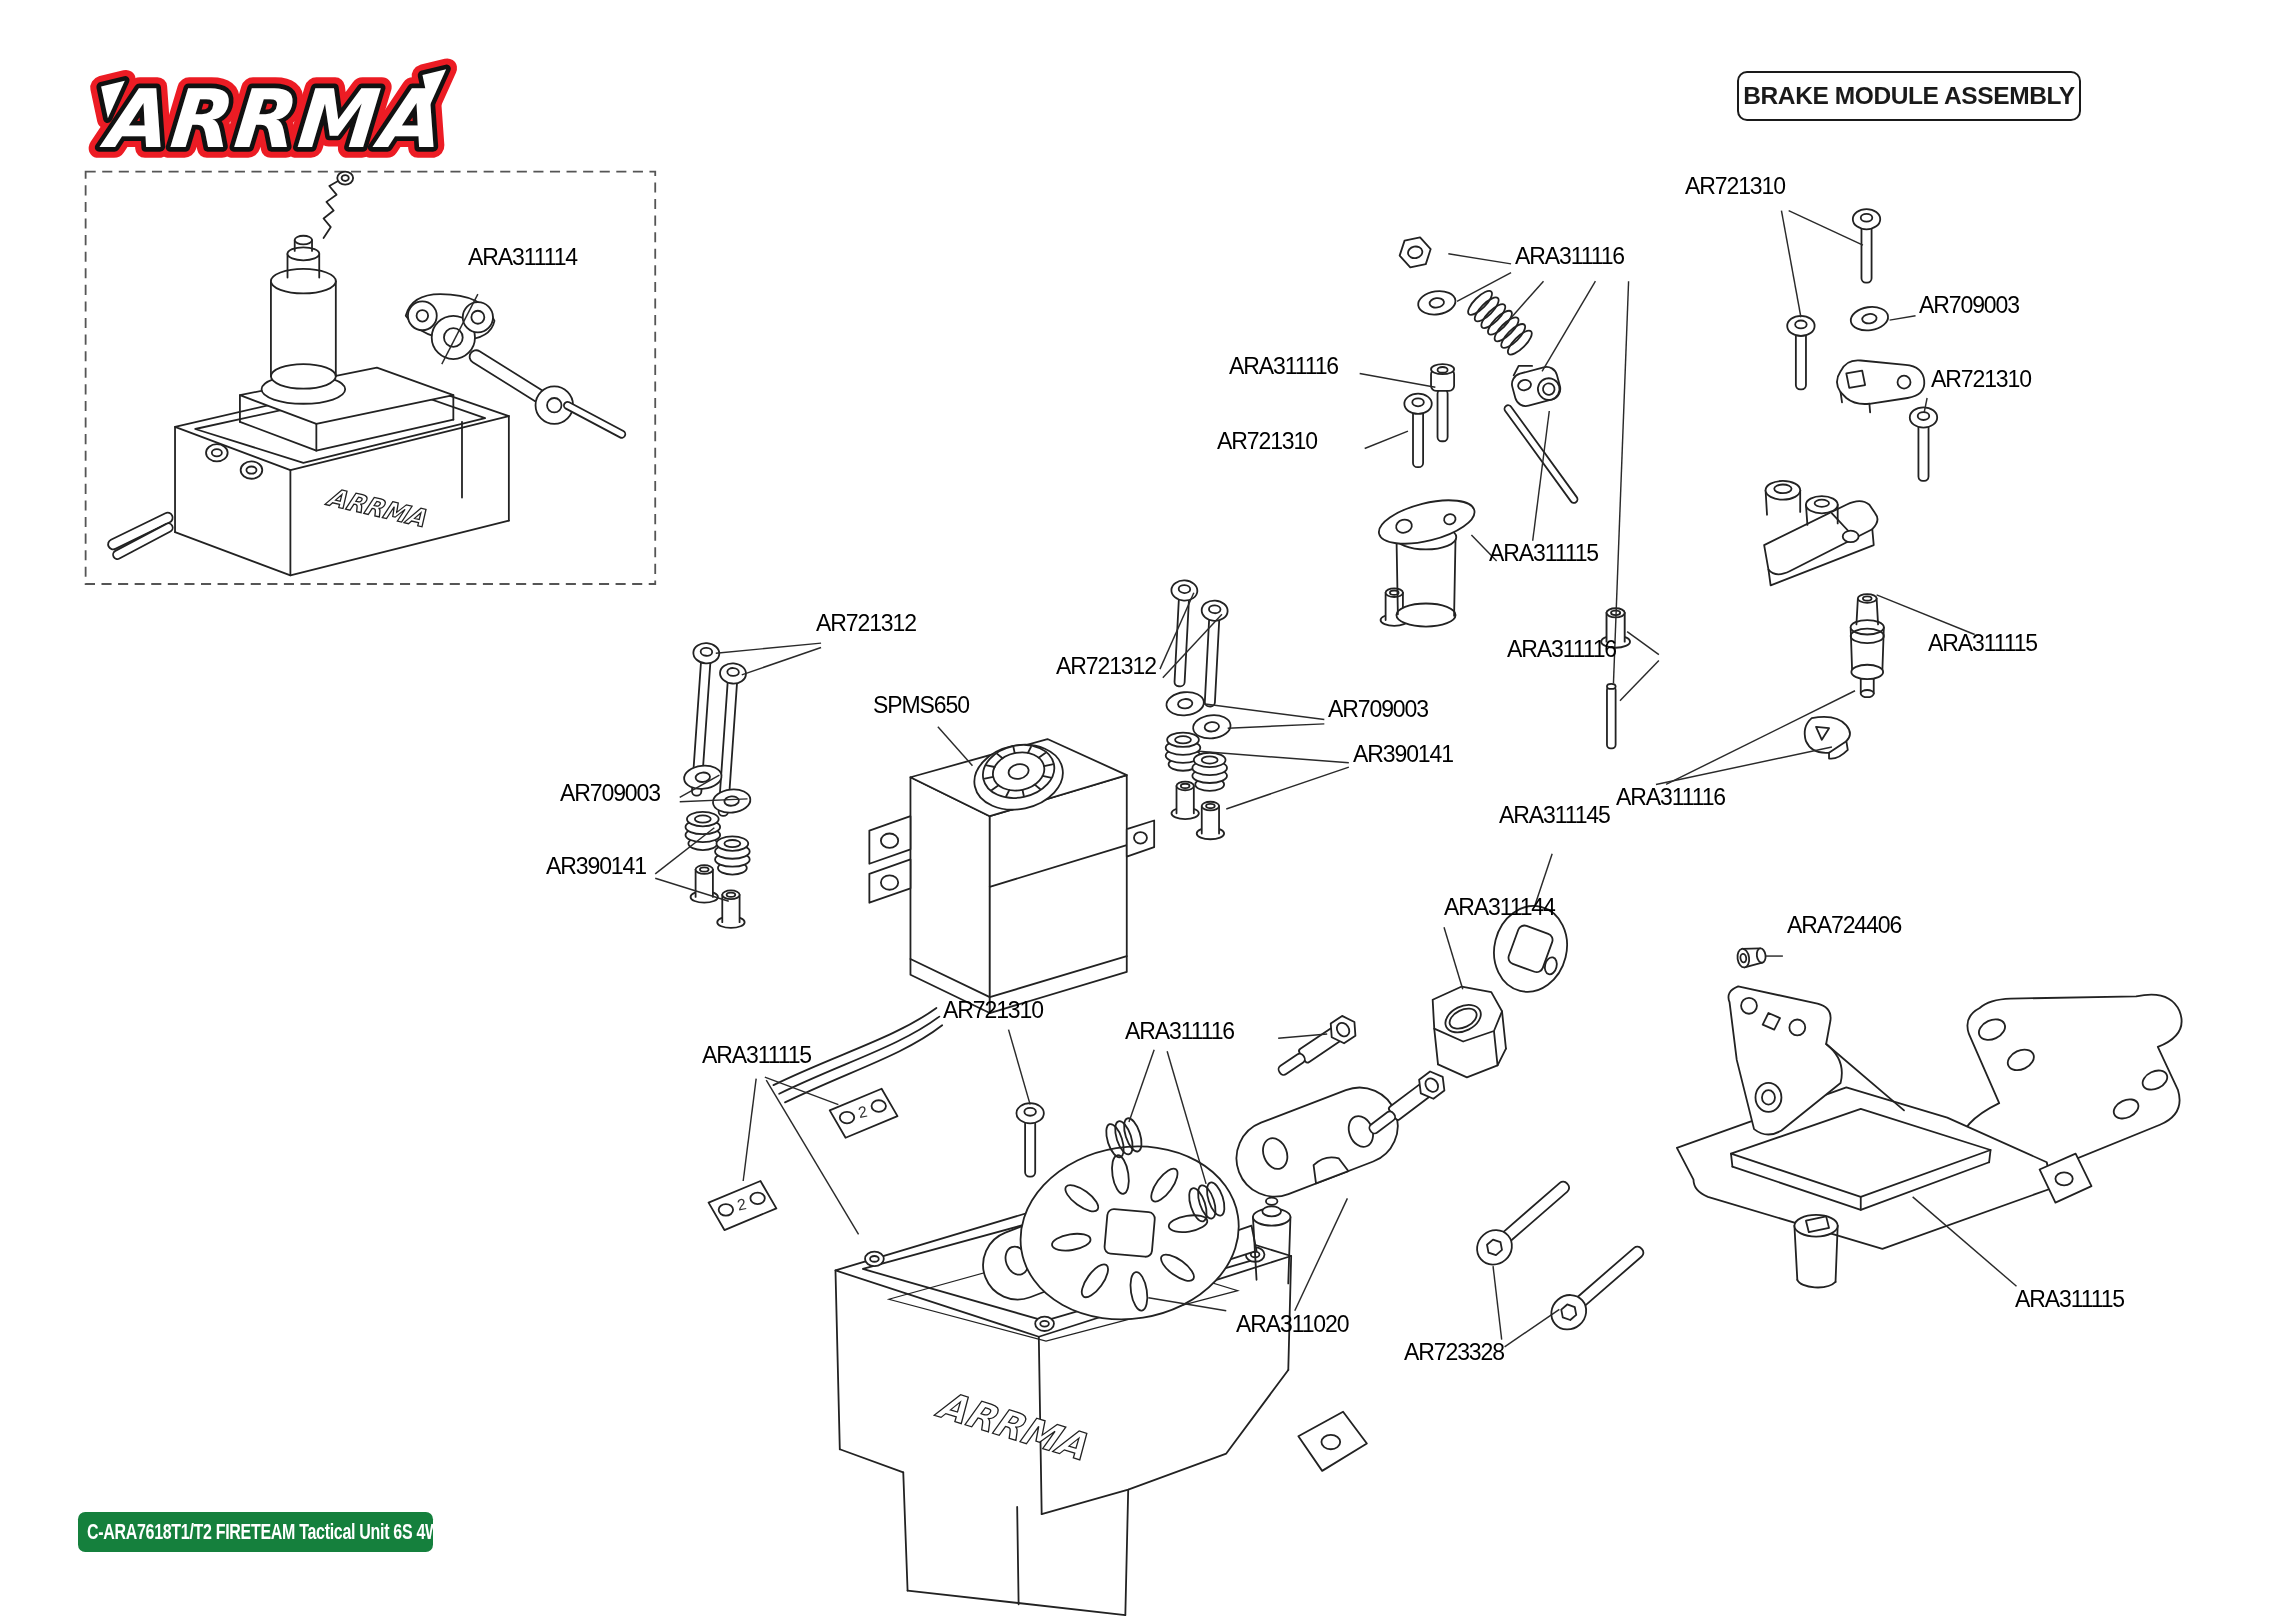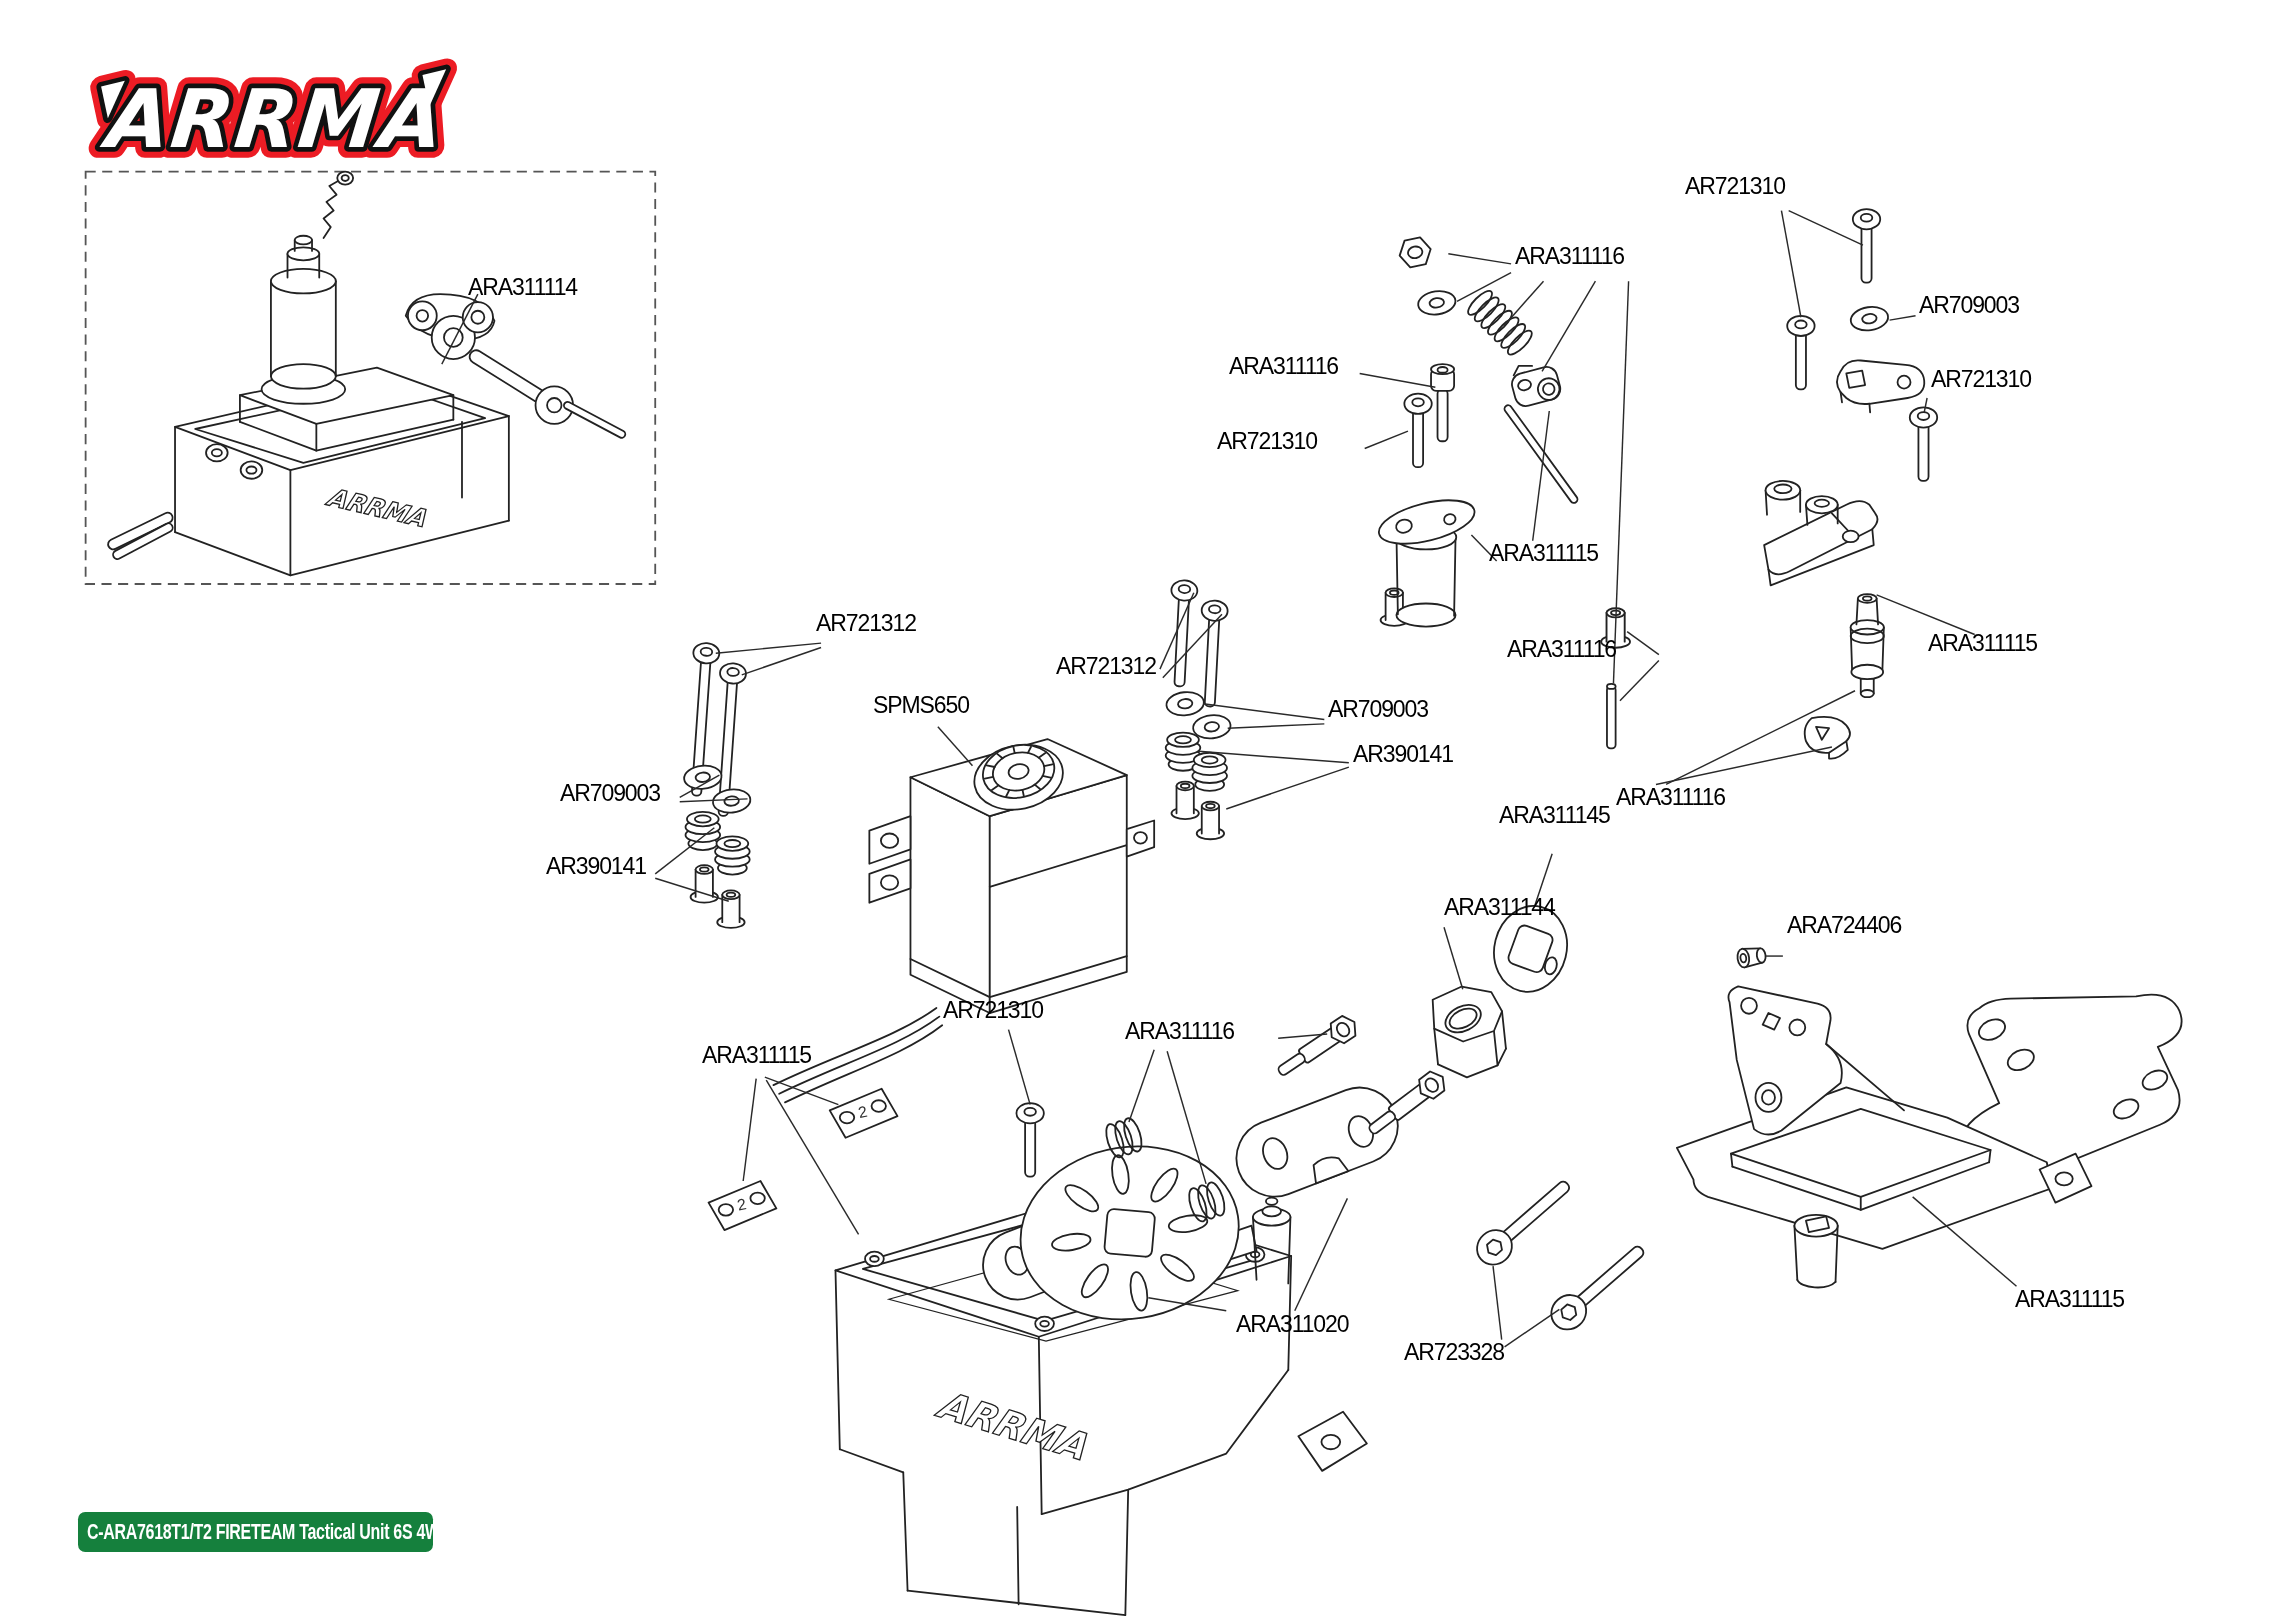--- a/index.html
+++ b/index.html
@@ -592,23 +592,26 @@
       <polygon points="14,24 46,16 28,68" fill="none" stroke="#111111" stroke-width="13" stroke-linejoin="round"></polygon>
       <polygon points="458,8 490,0 472,52" fill="none" stroke="#111111" stroke-width="13" stroke-linejoin="round"></polygon>
       <text x="28" y="108" font-family="DejaVu Sans, sans-serif" font-weight="bold" font-style="italic" font-size="112" letter-spacing="2" fill="none" stroke="#111111" stroke-width="13" stroke-linejoin="round">ARRMA</text>
       <polygon points="14,24 46,16 28,68" fill="#ffffff"></polygon>
       <polygon points="458,8 490,0 472,52" fill="#ffffff"></polygon>
       <text x="28" y="108" font-family="DejaVu Sans, sans-serif" font-weight="bold" font-style="italic" font-size="112" letter-spacing="2" fill="#ffffff">ARRMA</text>
     </g>
   </g>
 </svg>
 
+<div id="title-box">
+  <span>BRAKE MODULE ASSEMBLY</span>
+</div>
 
 <div>
-  <div class="plabel" style="left:468px;top:276px">ARA311114</div>
+  <div class="plabel" style="left:468px;top:246px">ARA311114</div>
   <div class="plabel" style="left:1685px;top:175px">AR721310</div>
   <div class="plabel" style="left:1515px;top:245px">ARA311116</div>
   <div class="plabel" style="left:1919px;top:294px">AR709003</div>
   <div class="plabel" style="left:1931px;top:368px">AR721310</div>
   <div class="plabel" style="left:1229px;top:355px">ARA311116</div>
   <div class="plabel" style="left:1217px;top:430px">AR721310</div>
   <div class="plabel" style="left:1489px;top:542px">ARA311115</div>
   <div class="plabel" style="left:1928px;top:632px">ARA311115</div>
   <div class="plabel" style="left:816px;top:612px">AR721312</div>
   <div class="plabel" style="left:1056px;top:655px">AR721312</div>

